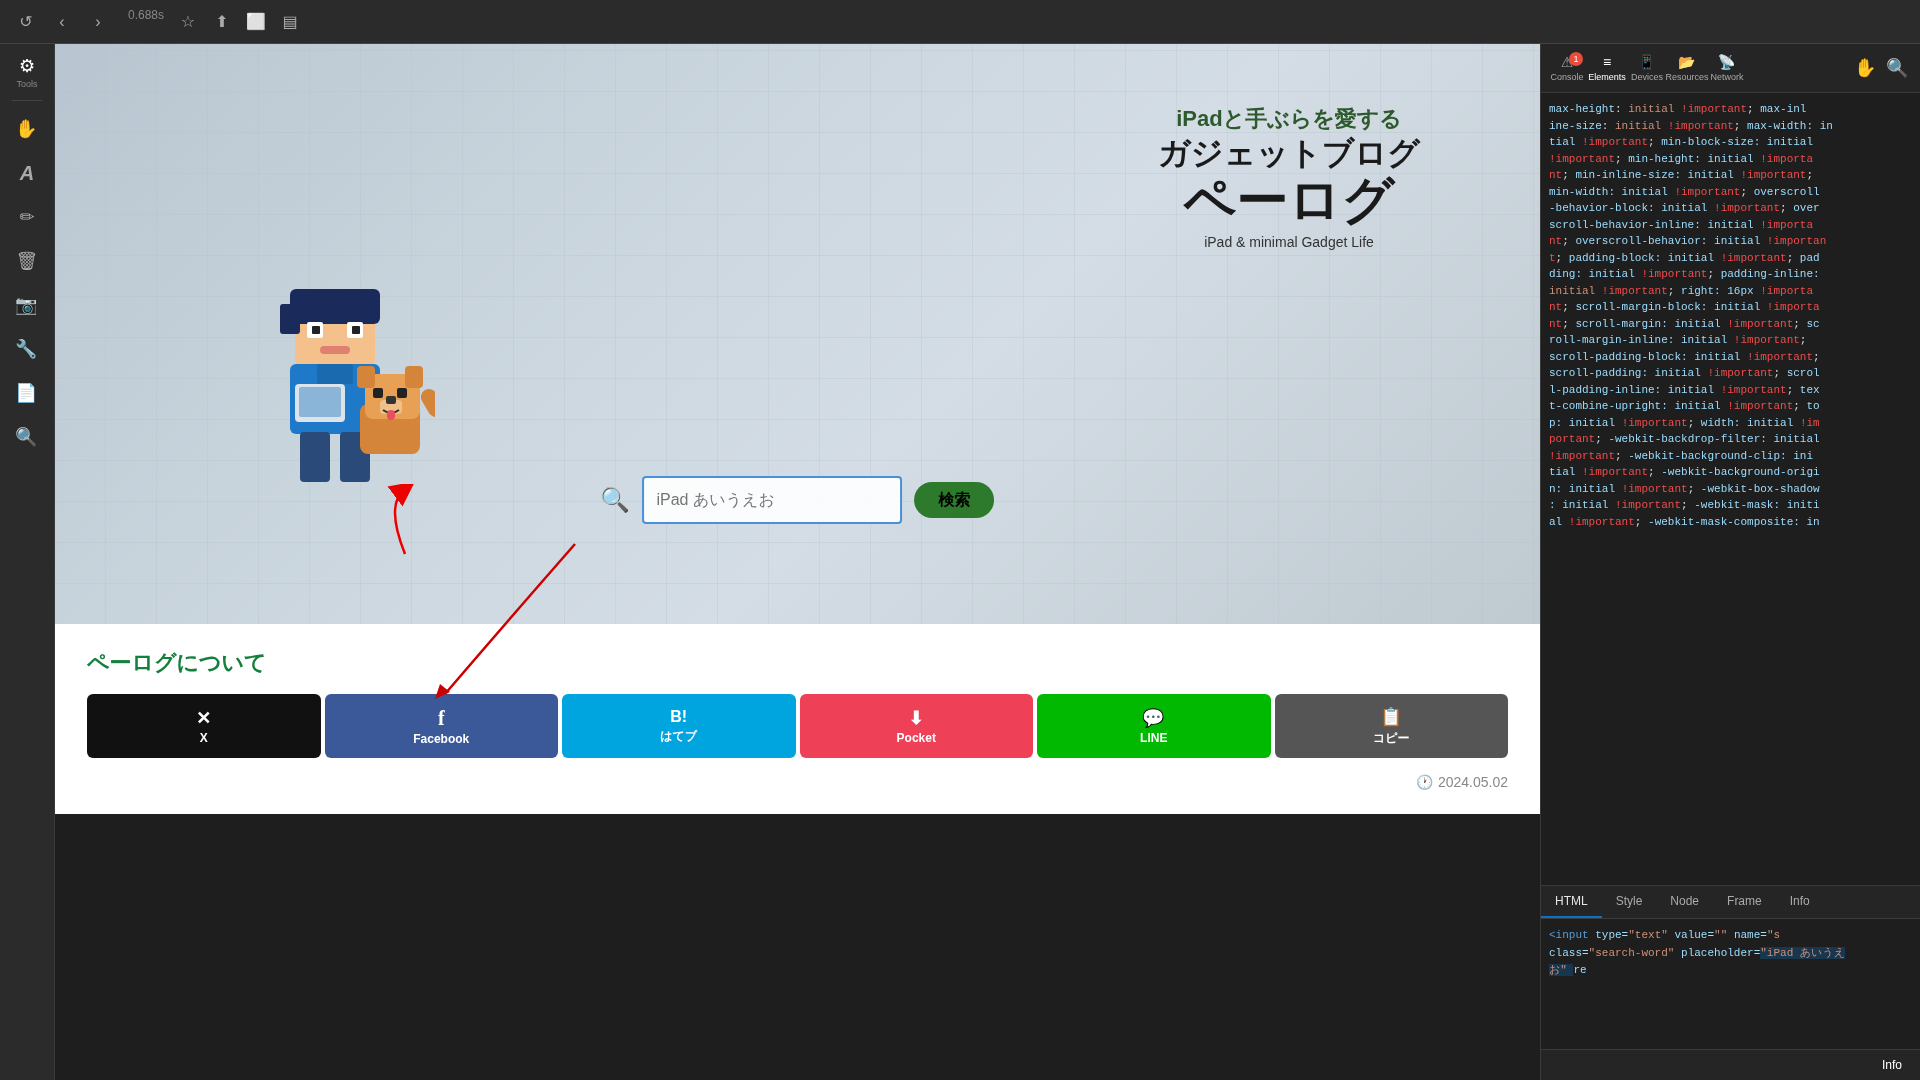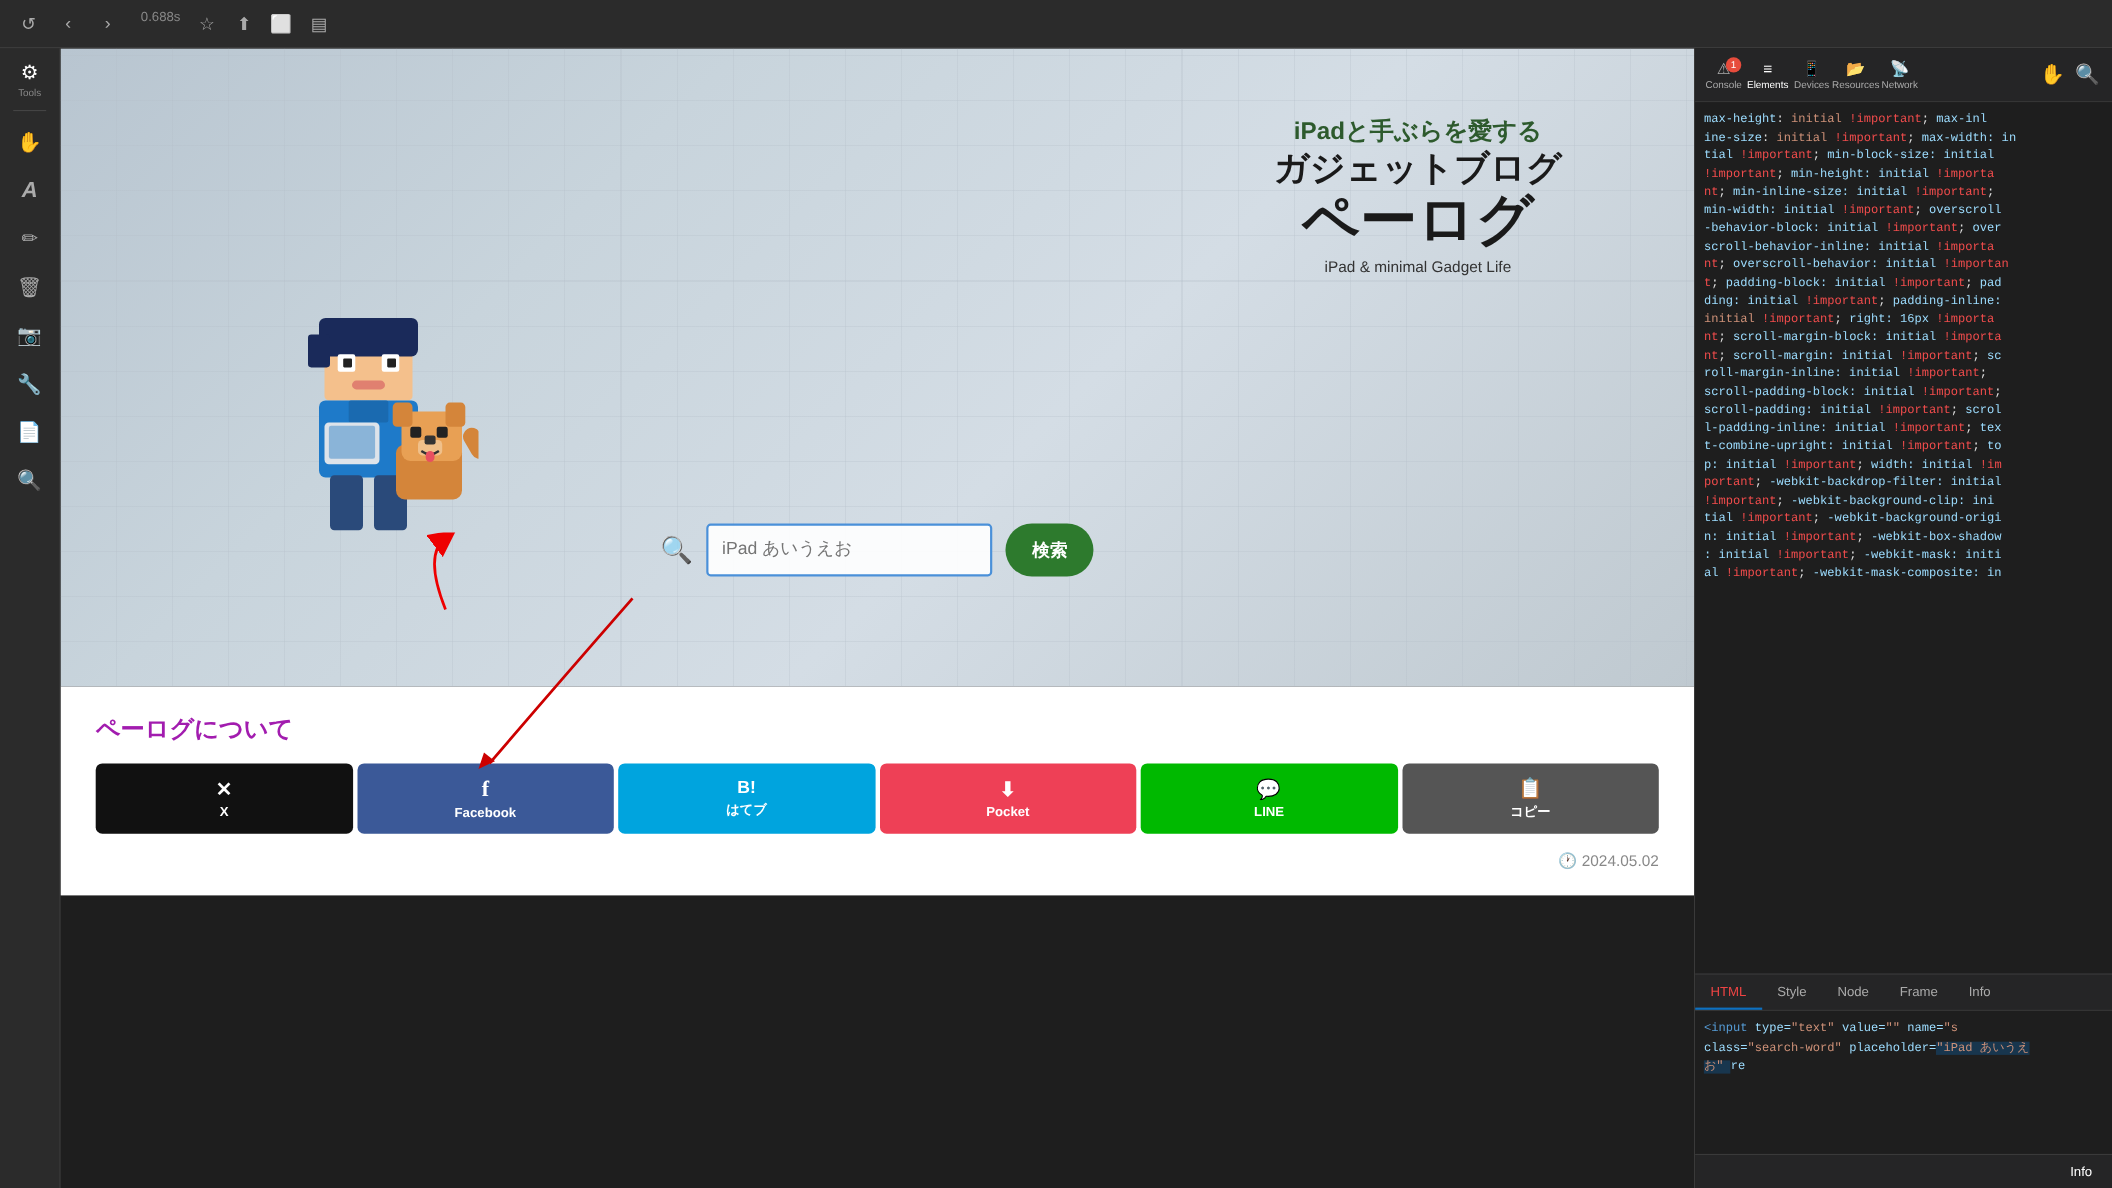--- a/index.html
+++ b/index.html
@@ -187,26 +187,26 @@
       height: 48px;
       border: 2px solid #4a90d9;
       border-radius: 4px;
       background: rgba(255,255,255,0.9);
       font-size: 16px;
       padding: 0 12px;
       color: #333;
       outline: none;
     }
     .search-btn {
-      height: 48px;
+      height: 36px;
       padding: 0 24px;
       background: #2d7a2d;
       border: none;
       border-radius: 24px;
-      color: #ffffff;
+      color: #000000;
       font-size: 16px;
       font-weight: 700;
       cursor: pointer;
       text-align: right;
     }
 
     
     .arrow-annotation {
       position: absolute;
       bottom: 40px;
@@ -216,21 +216,21 @@
     }
 
     
     .webpage-body {
       background: #fff;
       padding: 24px 32px;
     }
     .section-title {
       font-size: 22px;
       font-weight: 700;
-      color: #a21caf;
+      color: #15803d;
       margin-bottom: 16px;
     }
     .share-buttons {
       display: flex;
       gap: 4px;
     }
     .share-btn {
       flex: 1;
       height: 64px;
       border: none;
@@ -346,21 +346,21 @@
       border-top: 1px solid #3a3a3a;
       background: #252526;
     }
     .devtools-tab {
       padding: 8px 14px;
       font-size: 12px;
       color: #aaa;
       cursor: pointer;
       border-bottom: 2px solid transparent;
     }
-    .devtools-tab.active { color: #ef4444; border-bottom-color: #0e70c0; text-align: right; }
+    .devtools-tab.active { color: #e5e5e5; border-bottom-color: #0e70c0; text-align: right; }
 
     
     .devtools-code-panel {
       height: 130px;
       padding: 8px;
       font-family: 'Menlo', 'Monaco', 'Courier New', monospace;
       font-size: 11px;
       background: #1e1e1e;
       overflow-y: auto;
       line-height: 1.6;

